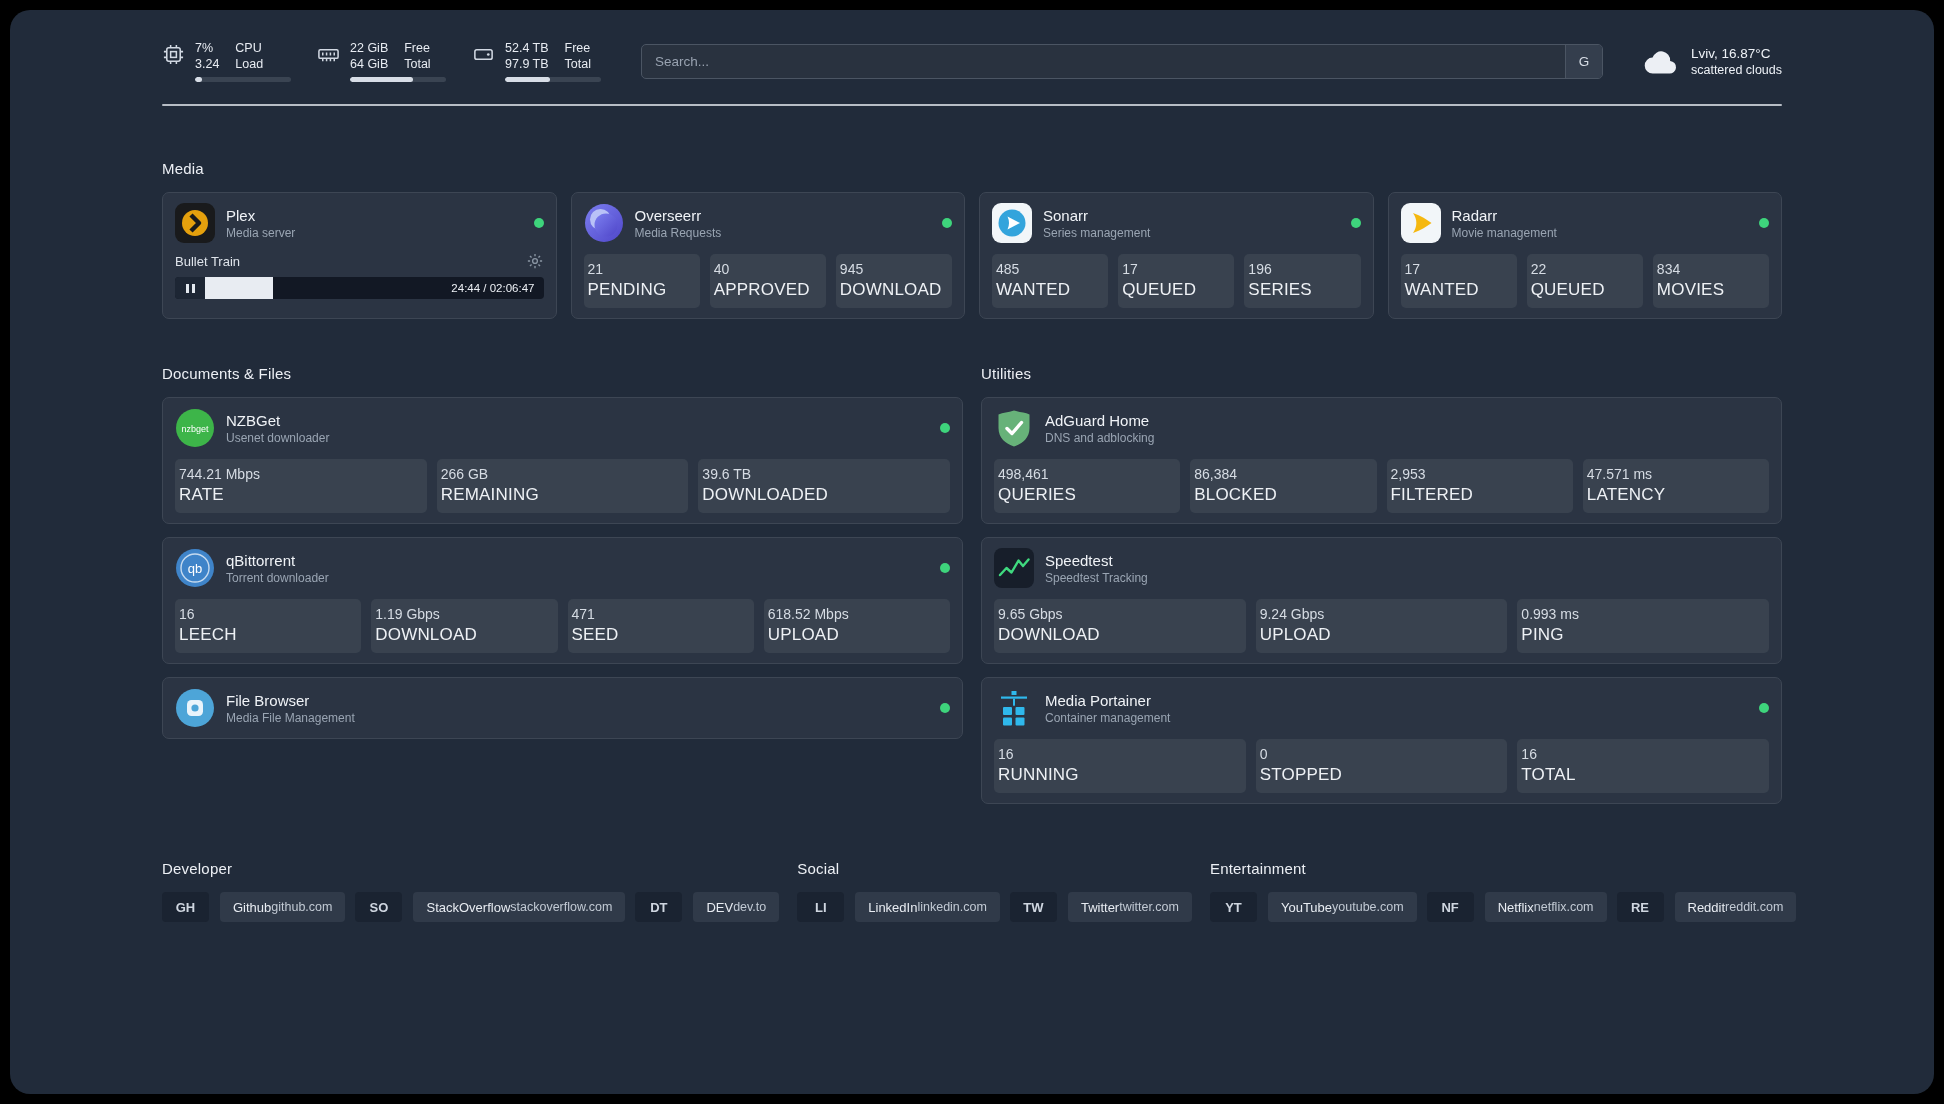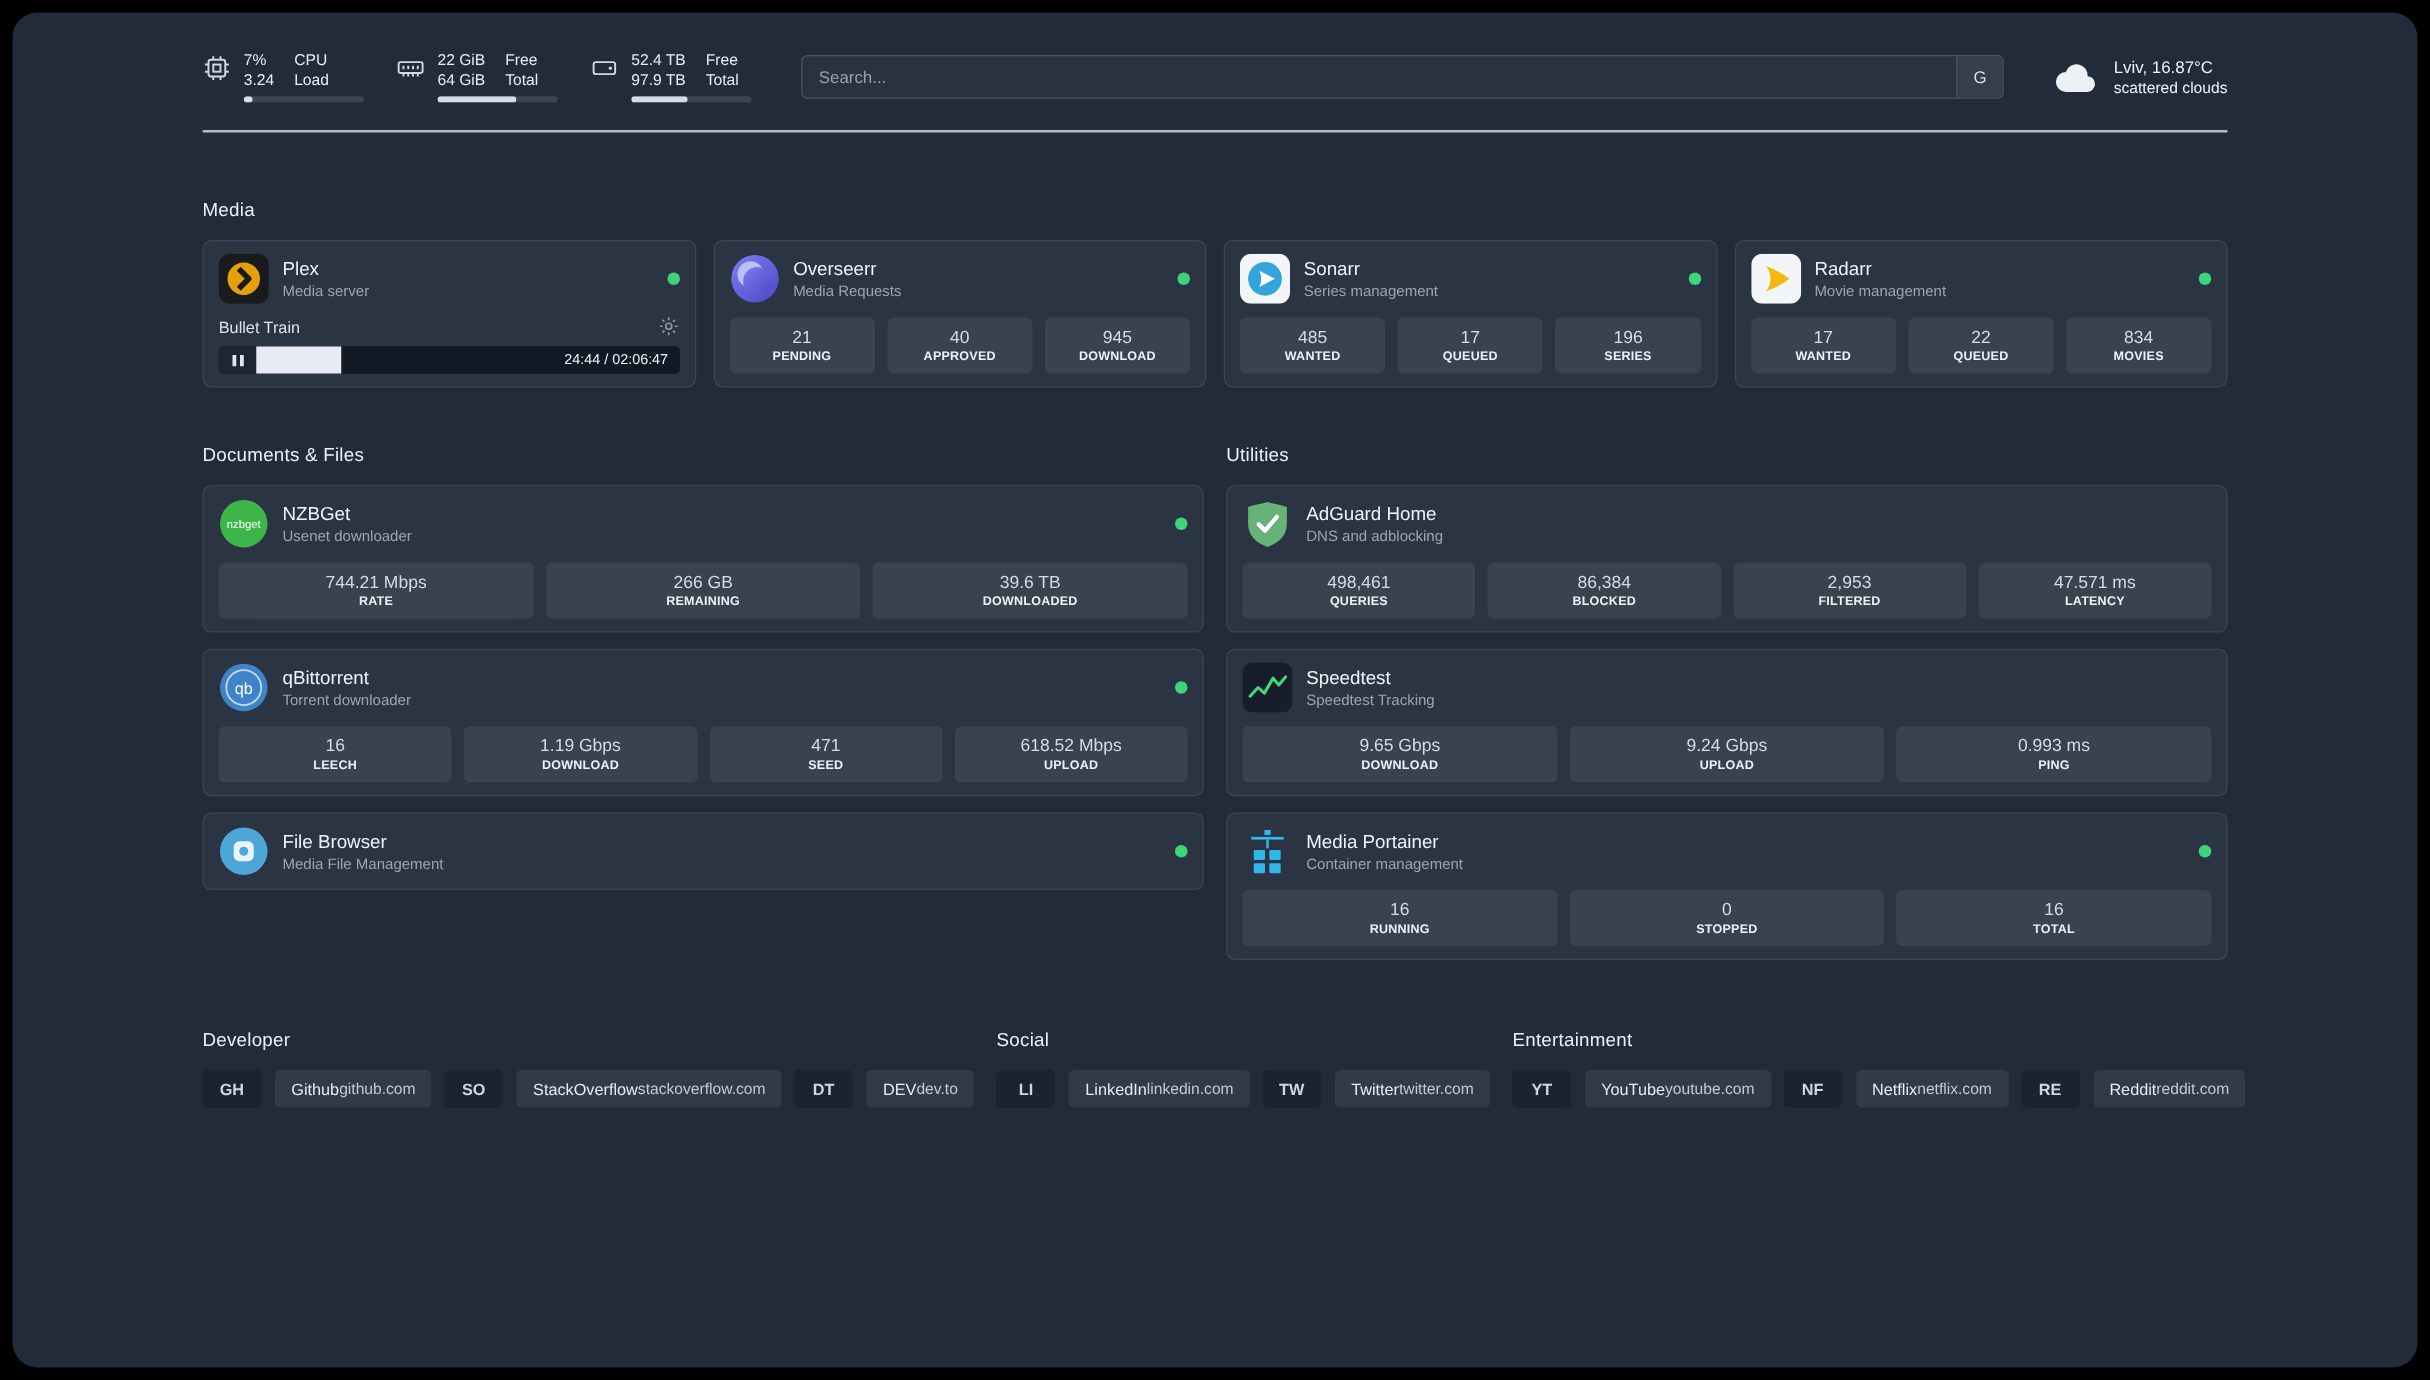--- a/index.html
+++ b/index.html
@@ -45,23 +45,23 @@
   .card{background:#2b3443;border:1px solid #3d4654;border-radius:7px;padding:10px 12px}
   .chead{display:flex;align-items:center;gap:11px}
   .appicon{width:40px;height:40px;flex:0 0 40px;cursor:pointer}
   .appicon svg{width:100%;height:100%;display:block}
   .ameta{flex:1;min-width:0}
   .aname{font-size:15px;color:#f0f3f7;font-weight:500;cursor:pointer}
   .asub{font-size:12px;color:#9aa5b3;margin-top:2px}
   .dot{width:10px;height:10px;border-radius:50%;background:var(--status-online,#3ed47c);flex:0 0 10px}
 
   .tiles{display:flex;gap:10px;margin-top:11px}
-  .tile{flex:1;background:#39424f;border-radius:5px;padding:7px 4px 8px;text-align:center}
+  .tile{flex:1;background:#39424f;border-radius:5px;padding:7px 4px 8px;text-align:left}
   .tval{font-size:14px;color:#d6dce4}
-  .tlab{font-size:10px;color:#eef1f5;font-weight:700;margin-top:3px;letter-spacing:.2px}
+  .tlab{font-size:17px;color:#eef1f5;font-weight:400;margin-top:3px;letter-spacing:.2px}
 
   
   .player{margin-top:9px}
   .ptop{display:flex;align-items:center;justify-content:space-between}
   .track{font-size:13px;color:#dfe4eb}
   .gear{width:18px;height:18px;opacity:.85;cursor:pointer}
   .gear svg{width:100%;height:100%;display:block}
   .pbot{margin-top:7px;display:flex;align-items:stretch;height:22px;background:#121824;border-radius:4px;overflow:hidden;position:relative}
   .pausebtn{width:30px;background:#1d2634;border:none;display:flex;align-items:center;justify-content:center;gap:3px;cursor:pointer;flex:0 0 30px}
   .pausebtn i{display:block;width:3px;height:9px;background:#e3e8ef}

